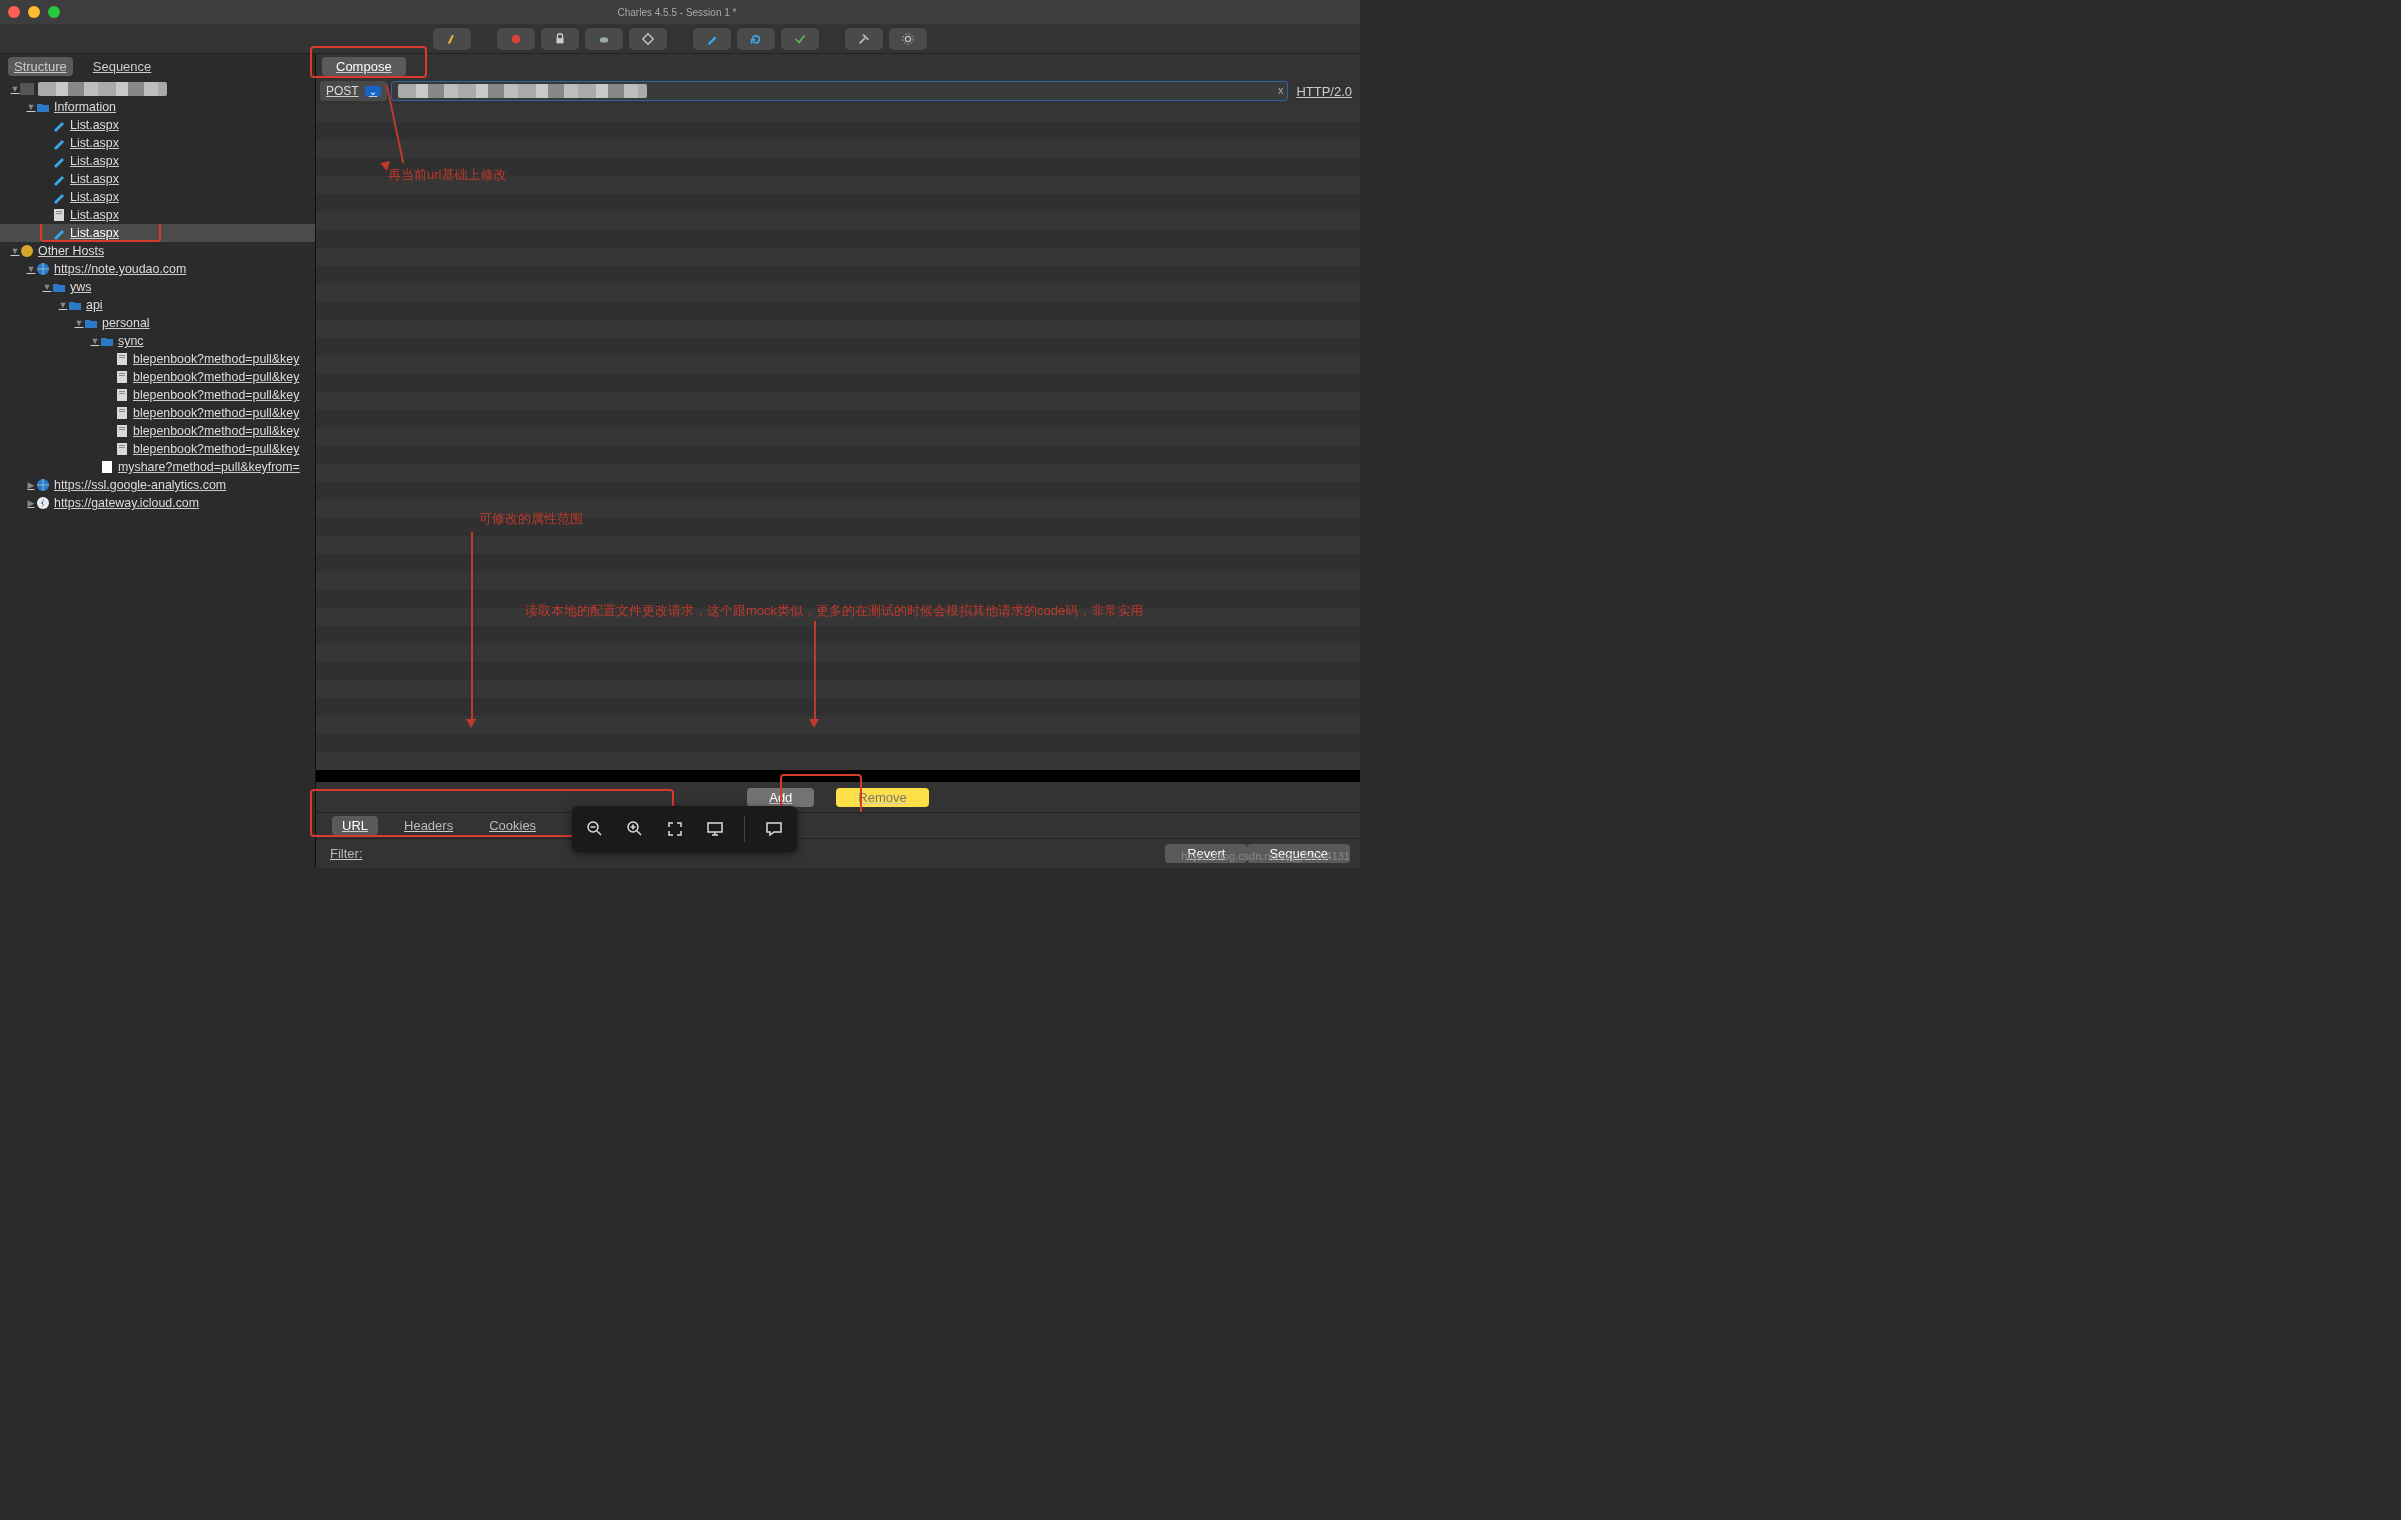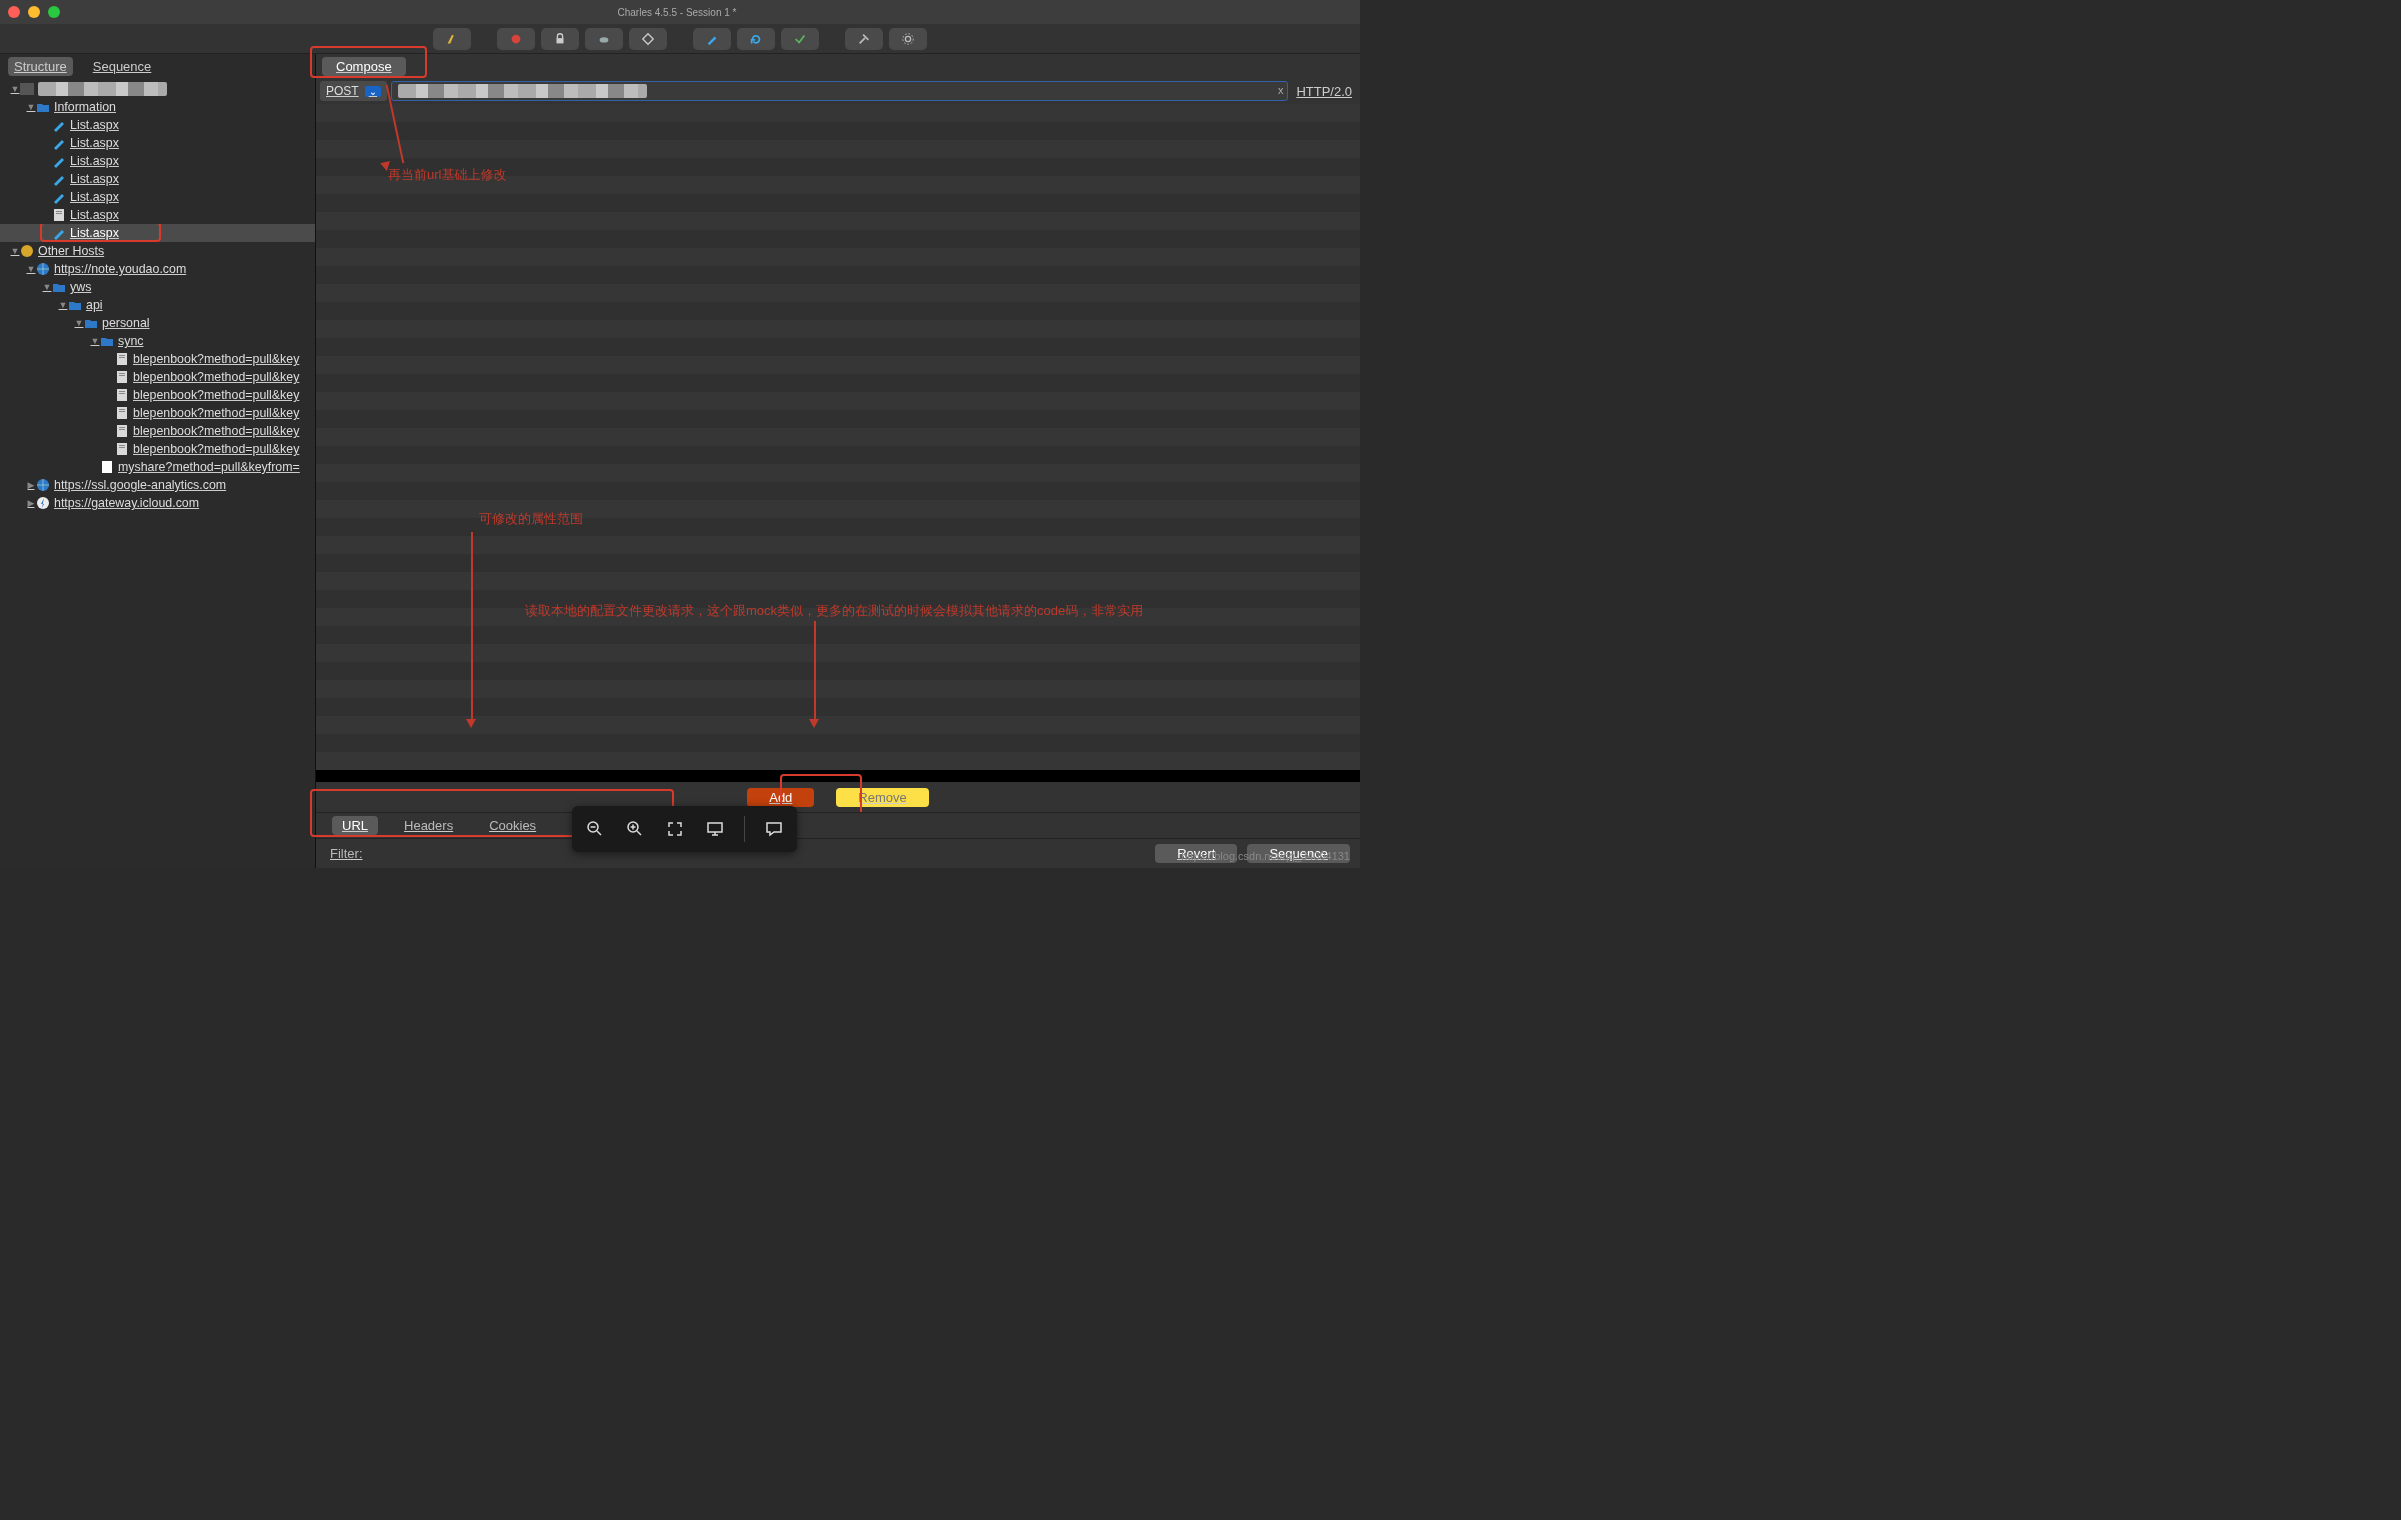--- a/index.html
+++ b/index.html
@@ -56,32 +56,32 @@
 .grid { flex: 1; background: #000000; position: relative; }
 .grid .row { height: 18px; }
 .grid .row:nth-child(odd) { background: #363636; }
 .grid .row:nth-child(even) { background: #303030; }
 
 .annot { position: absolute; color: #c0392b; font-size: 13px; pointer-events:none;}
 .arrow-line { position: absolute; background: #c0392b; pointer-events:none;}
 .arrow-head { position: absolute; width:0;height:0;border-left:5px solid transparent;border-right:5px solid transparent;border-top:9px solid #c0392b; pointer-events:none;}
 
 .addremove { height: 30px; display: flex; align-items: center; justify-content: center; gap: 10px; background:#333;}
-.pillbtn { background: #c2410c; color: #fff; padding: 2px 22px; border-radius: 4px; border:none; font-size:13px;}
+.pillbtn { background: #737373; color: #fff; padding: 2px 22px; border-radius: 4px; border:none; font-size:13px;}
 .pillbtn.disabled { color: #777; background:#fde047;margin-left:12px;}
 
 .subtabs { height: 26px; display:flex; align-items:center; gap:16px; padding-left:16px; background:#333; border-top:1px solid #222;}
 .subtab { color:#bbb; font-size:13px; padding:2px 10px; border-radius:4px;}
 .subtab.active { background:#5a5a5a; color:#fff;}
 
 .floatingbar { position:absolute; bottom:16px; left:572px; height:46px; background:#1a1a1a; border-radius:6px; display:flex; align-items:center; padding:0 12px; gap:18px; box-shadow:0 2px 8px rgba(0,0,0,.5);}
 .floatingbar .fb { color:#ddd; display:flex; align-items:center; justify-content:center; width:22px;height:22px;}
 .floatingbar .sep { width:1px;height:26px;background:#444;}
 
-.bottombar { height: 30px; display:flex; align-items:center; justify-content:flex-end; gap:10px; padding:0 10px; background:#333; border-top:1px solid #222;}
+.bottombar { height: 30px; display:flex; align-items:center; justify-content:flex-end; padding:0 10px; background:#333; border-top:1px solid #222;}
 .filterlbl { color:#bbb; font-size:13px; margin-right:auto; padding-left:4px;}
 
 .watermark { position:absolute; right:10px; bottom:6px; color:#888; font-size:11px;}
 
 
 .blurbox { background: repeating-linear-gradient(90deg,#aaa 0 18px,#c9c9c9 18px 30px,#888 30px 46px,#bdbdbd 46px 60px); height:14px; border-radius:2px; filter: blur(0.6px);}
 </style>
 </head>
 <body>
 

